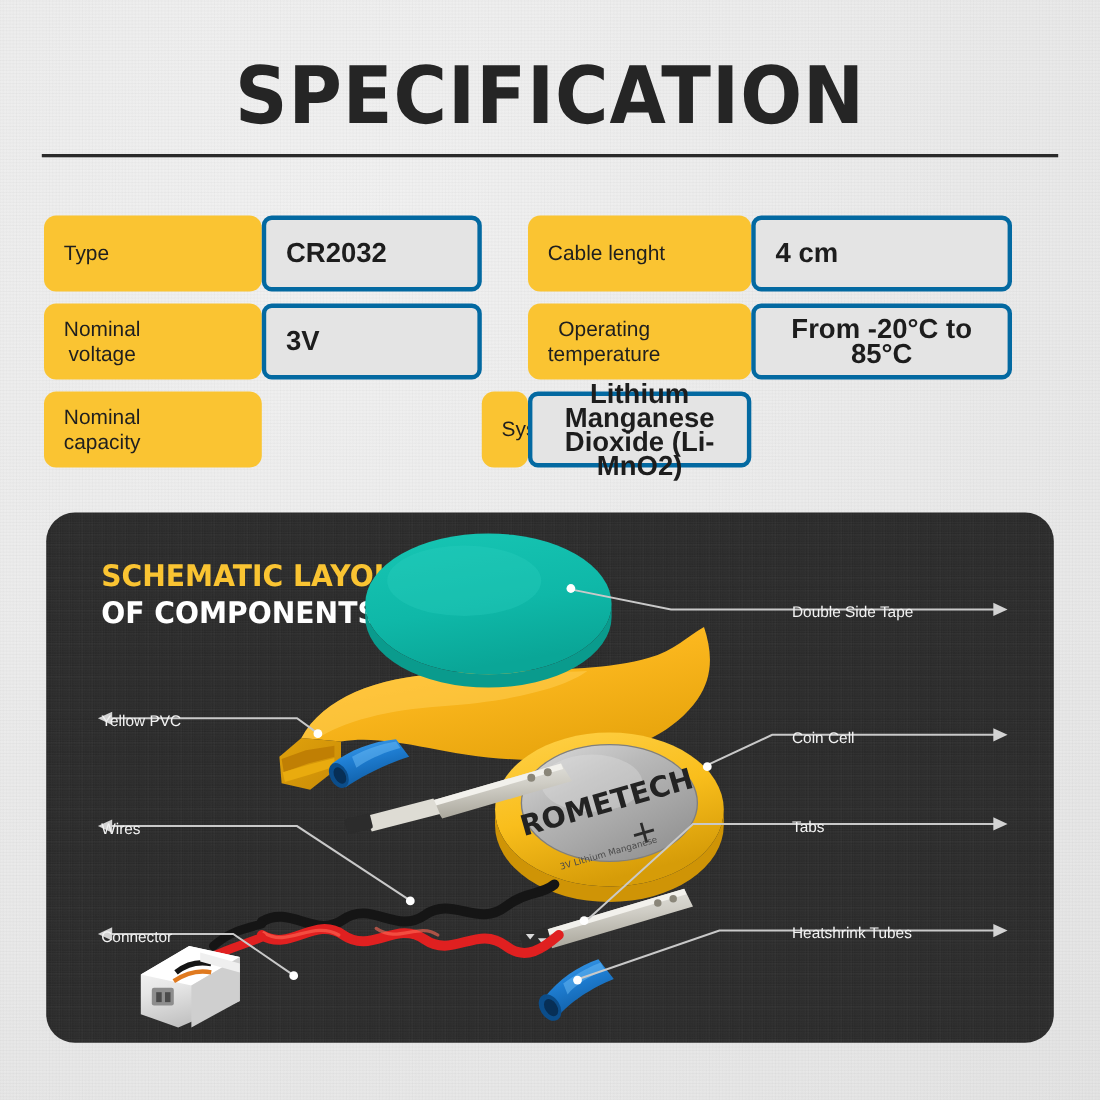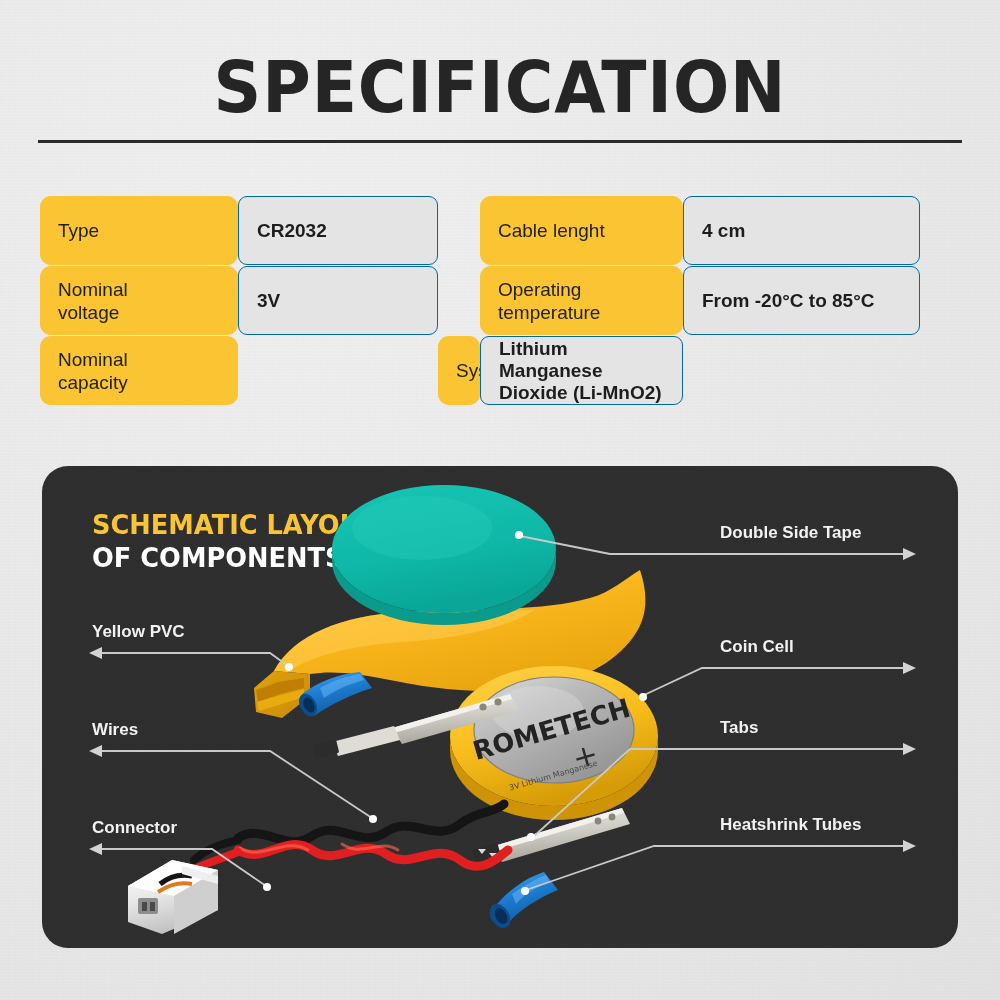--- a/index.html
+++ b/index.html
@@ -49,42 +49,43 @@
 
   
   .spec-grid {
     position: absolute;
     left: 40px;
     top: 196px;
     width: 920px;
     display: grid;
     grid-template-columns: 198px 200px 42px 203px 237px;
     grid-auto-rows: 69px;
-    row-gap: 1px;
+    row-gap: 11px;
     align-items: stretch;
+    text-align: center;
   }
   .cell-key {
     background: #fac432;
     border-radius: 11px;
     display: flex;
     align-items: center;
     padding: 0 18px;
     font-size: 19px;
     line-height: 23px;
     color: #1f1f1f;
     font-weight: 400;
   }
   .cell-val {
     background: #e4e4e4;
-    border: 1px solid #0369a1;
+    border: 4px solid #0369a1;
     border-radius: 9px;
     display: flex;
     align-items: center;
     padding: 0 18px;
-    font-size: 19px;
+    font-size: 25px;
     line-height: 23px;
     color: #1d1d1d;
     font-weight: 700;
   }
   .spacer { }
 
   
   .panel {
     position: absolute;
     left: 42px;
@@ -112,25 +113,26 @@
     font-weight: 700;
     letter-spacing: 0px;
     transform: scaleX(0.95);
     transform-origin: left top;
   }
   .heading-l1 { font-size: 27px; line-height: 33px; color: #fac432; }
   .heading-l2 { font-size: 27px; line-height: 33px; color: #ffffff; }
 
   .clabel {
     position: absolute;
-    font-size: 17px;
+    font-size: 14px;
     line-height: 21px;
     color: #f2f2f2;
-    font-weight: 700;
+    font-weight: 400;
     white-space: nowrap;
+    margin-top: 24px;
   }
 
   svg.leaders { position: absolute; inset: 0; width: 916px; height: 482px; }
 
   
   .art { position: absolute; inset: 0; width: 916px; height: 482px; }
 </style>
 </head>
 <body>
 

